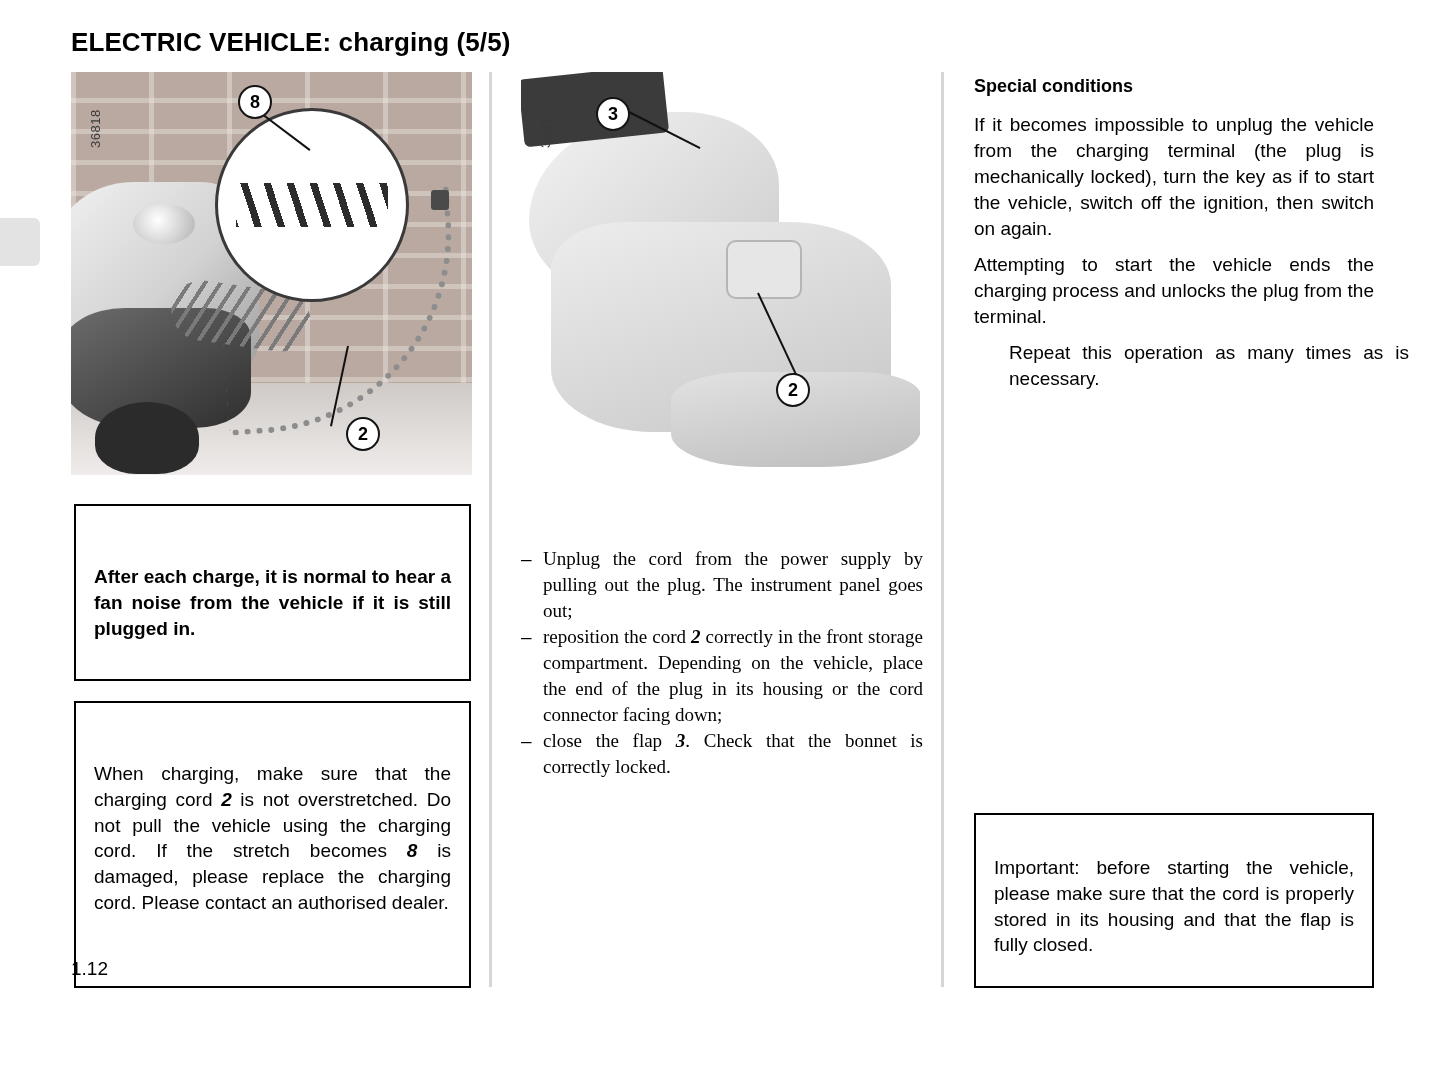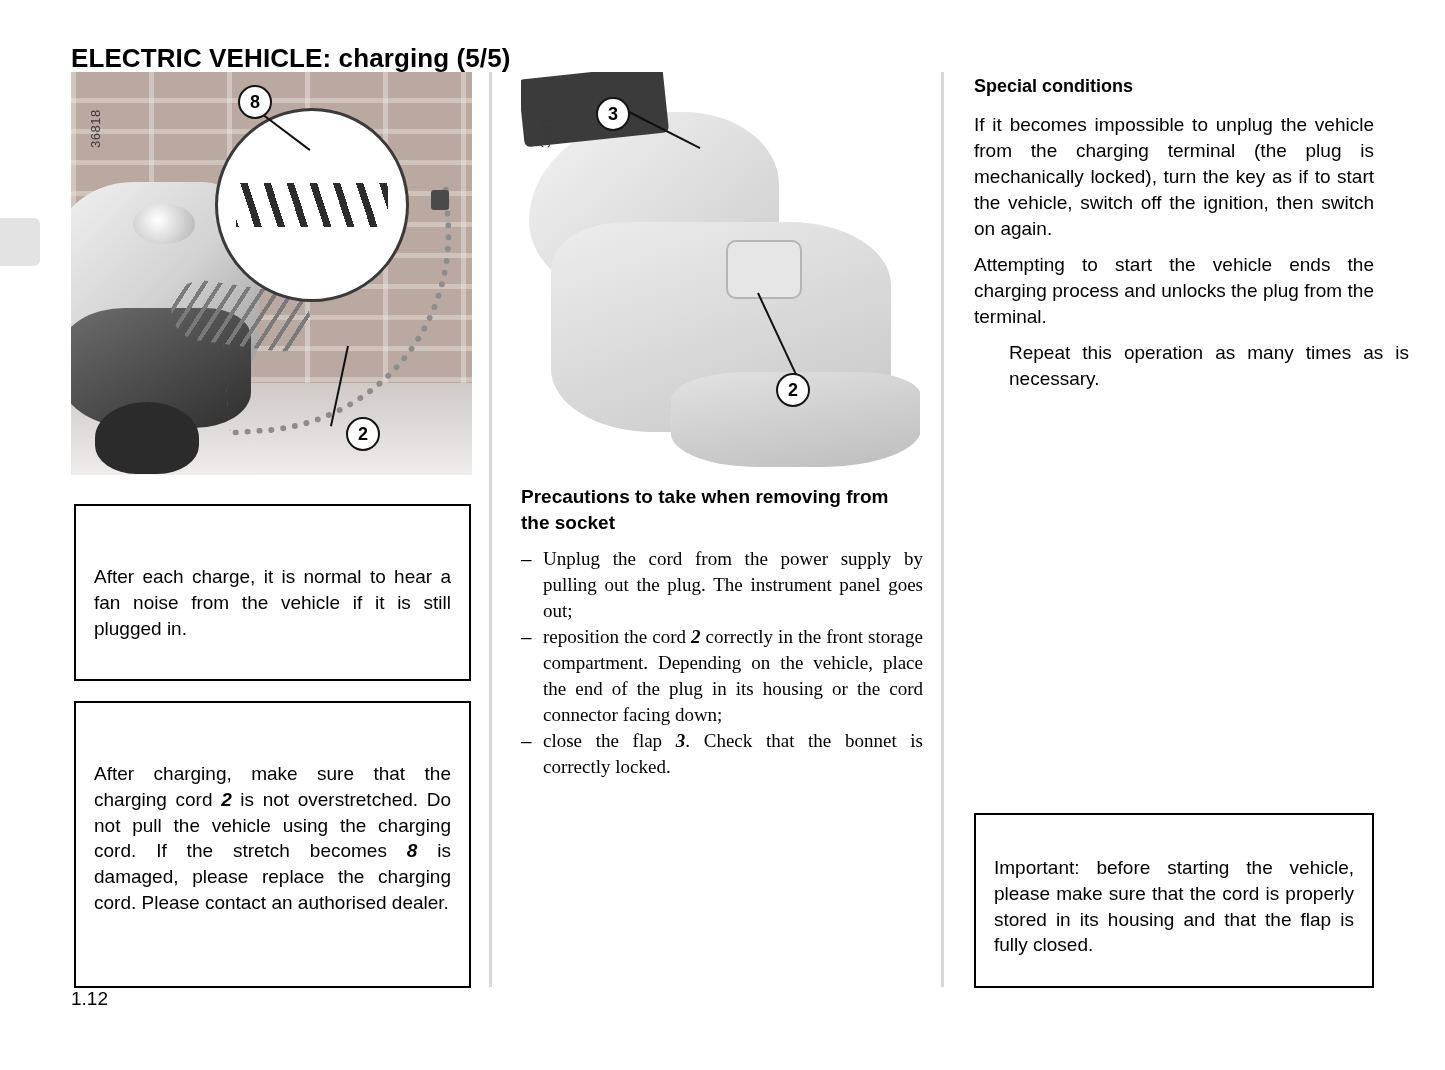--- a/index.html
+++ b/index.html
@@ -28,30 +28,30 @@
     top: 218px;
     width: 40px;
     height: 48px;
     background: #e3e3e3;
     border-radius: 0 6px 6px 0;
   }
 
   .page-title {
     position: absolute;
     left: 71px;
-    top: 26px;
+    top: 10px;
     font-size: 26px;
     font-weight: bold;
     letter-spacing: 0.1px;
   }
 
   .page-number {
     position: absolute;
     left: 71px;
-    top: 988px;
+    top: 958px;
     font-size: 19px;
   }
 
   
   .col-sep {
     position: absolute;
     width: 3px;
     background: #d6d6d6;
   }
   .col-sep.one { left: 489px; top: 72px; height: 915px; }
@@ -249,21 +249,21 @@
   .textbox {
     position: absolute;
     border: 2px solid #000000;
     box-sizing: border-box;
     padding: 14px 18px;
     font-size: 19px;
     line-height: 1.36;
     text-align: justify;
   }
   .tb-1 { left: 74px; top: 504px; width: 397px; height: 177px; }
-  .tb-1 .inner { padding-top: 44px; }
+  .tb-1 .inner { padding-top: 44px; font-weight: bold; }
   .tb-2 { left: 74px; top: 701px; width: 397px; height: 287px; }
   .tb-2 .inner { padding-top: 44px; }
   .tb-3 { left: 974px; top: 813px; width: 400px; height: 175px; }
   .tb-3 .inner { padding-top: 26px; }
 
   .tb-3 b { font-weight: normal; }
 
   
   .c2-heading {
     position: absolute;
@@ -358,30 +358,29 @@
 
   <div class="leader" style="left:758px; top:292px; width:92px; transform:rotate(65deg);"></div>
   <div class="bubble" style="left:776px; top:373px;">2</div>
 
   <div class="textbox tb-1">
     <div class="inner">After each charge, it is normal to hear a fan noise from the vehicle if it is still plugged in.</div>
   </div>
 
   <div class="textbox tb-2">
     <div class="inner">
-      <span>After charging, make sure that the charging cord</span>
+      <span>When charging, make sure that the charging cord</span>
       <b><i>2</i></b>
       <span>is not overstretched. Do not pull the vehicle using the charging cord.</span>
       <span>If the stretch becomes</span>
       <b><i>8</i></b>
       <span>is damaged, please replace the charging cord. Please contact an authorised dealer.</span>
     </div>
   </div>
 
-  <div class="c2-heading">Precautions to take when removing from the socket</div>
 
   <div class="c2-list">
     <div class="li">
       <span class="dash">–</span>
       <span class="txt">
         <span>Unplug the cord from the power supply by pulling out the plug. The instrument panel goes out;</span>
       </span>
     </div>
     <div class="li">
       <span class="dash">–</span>

